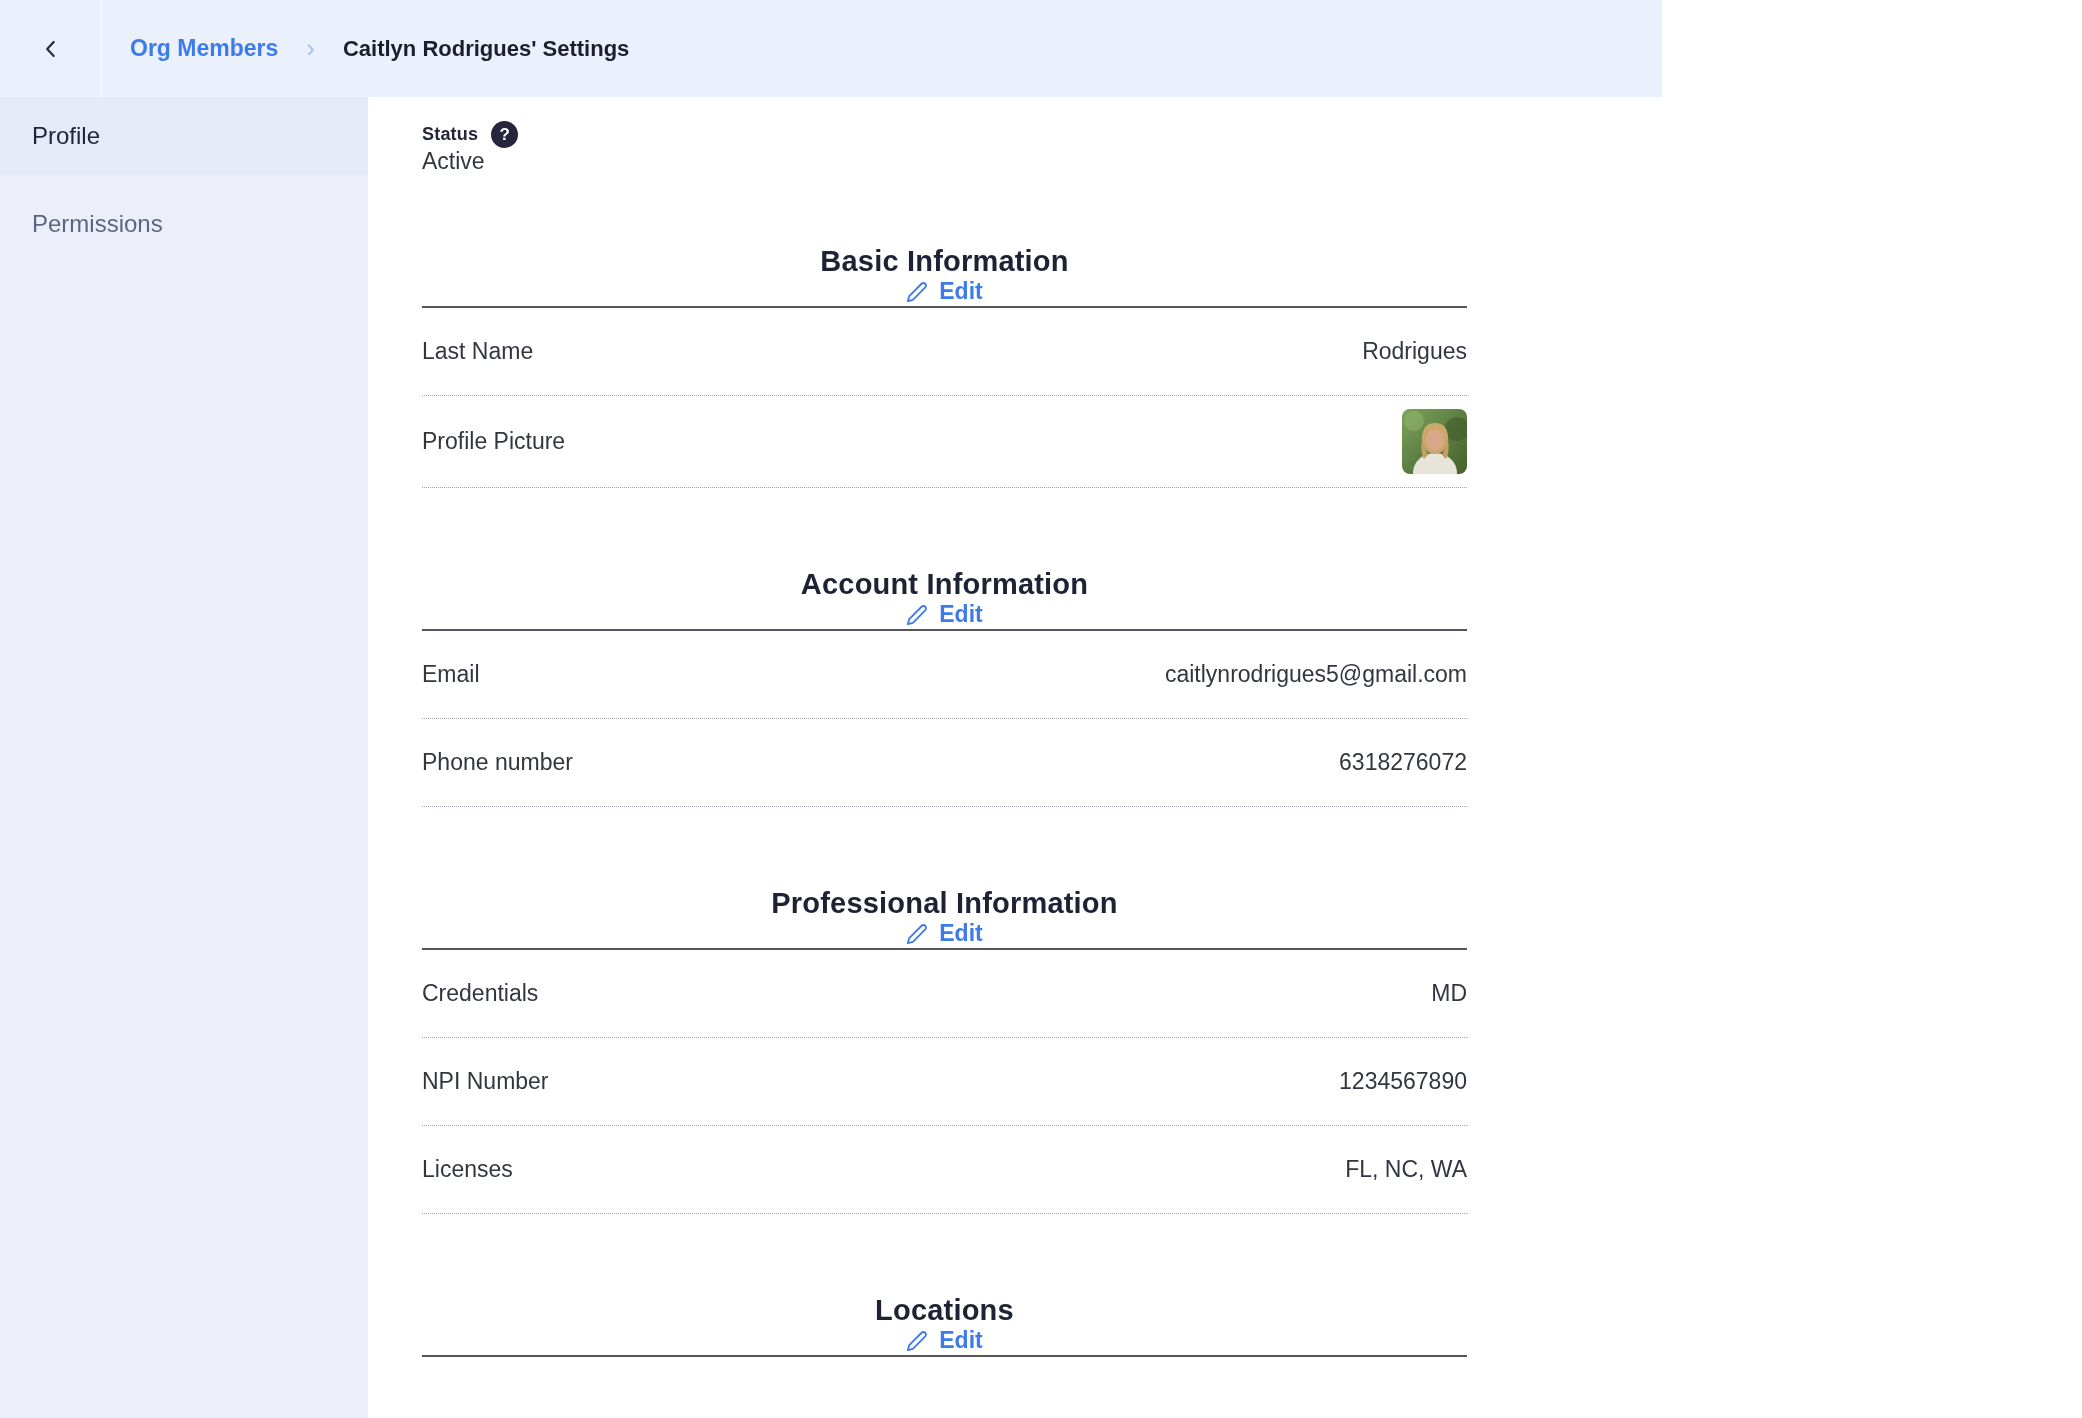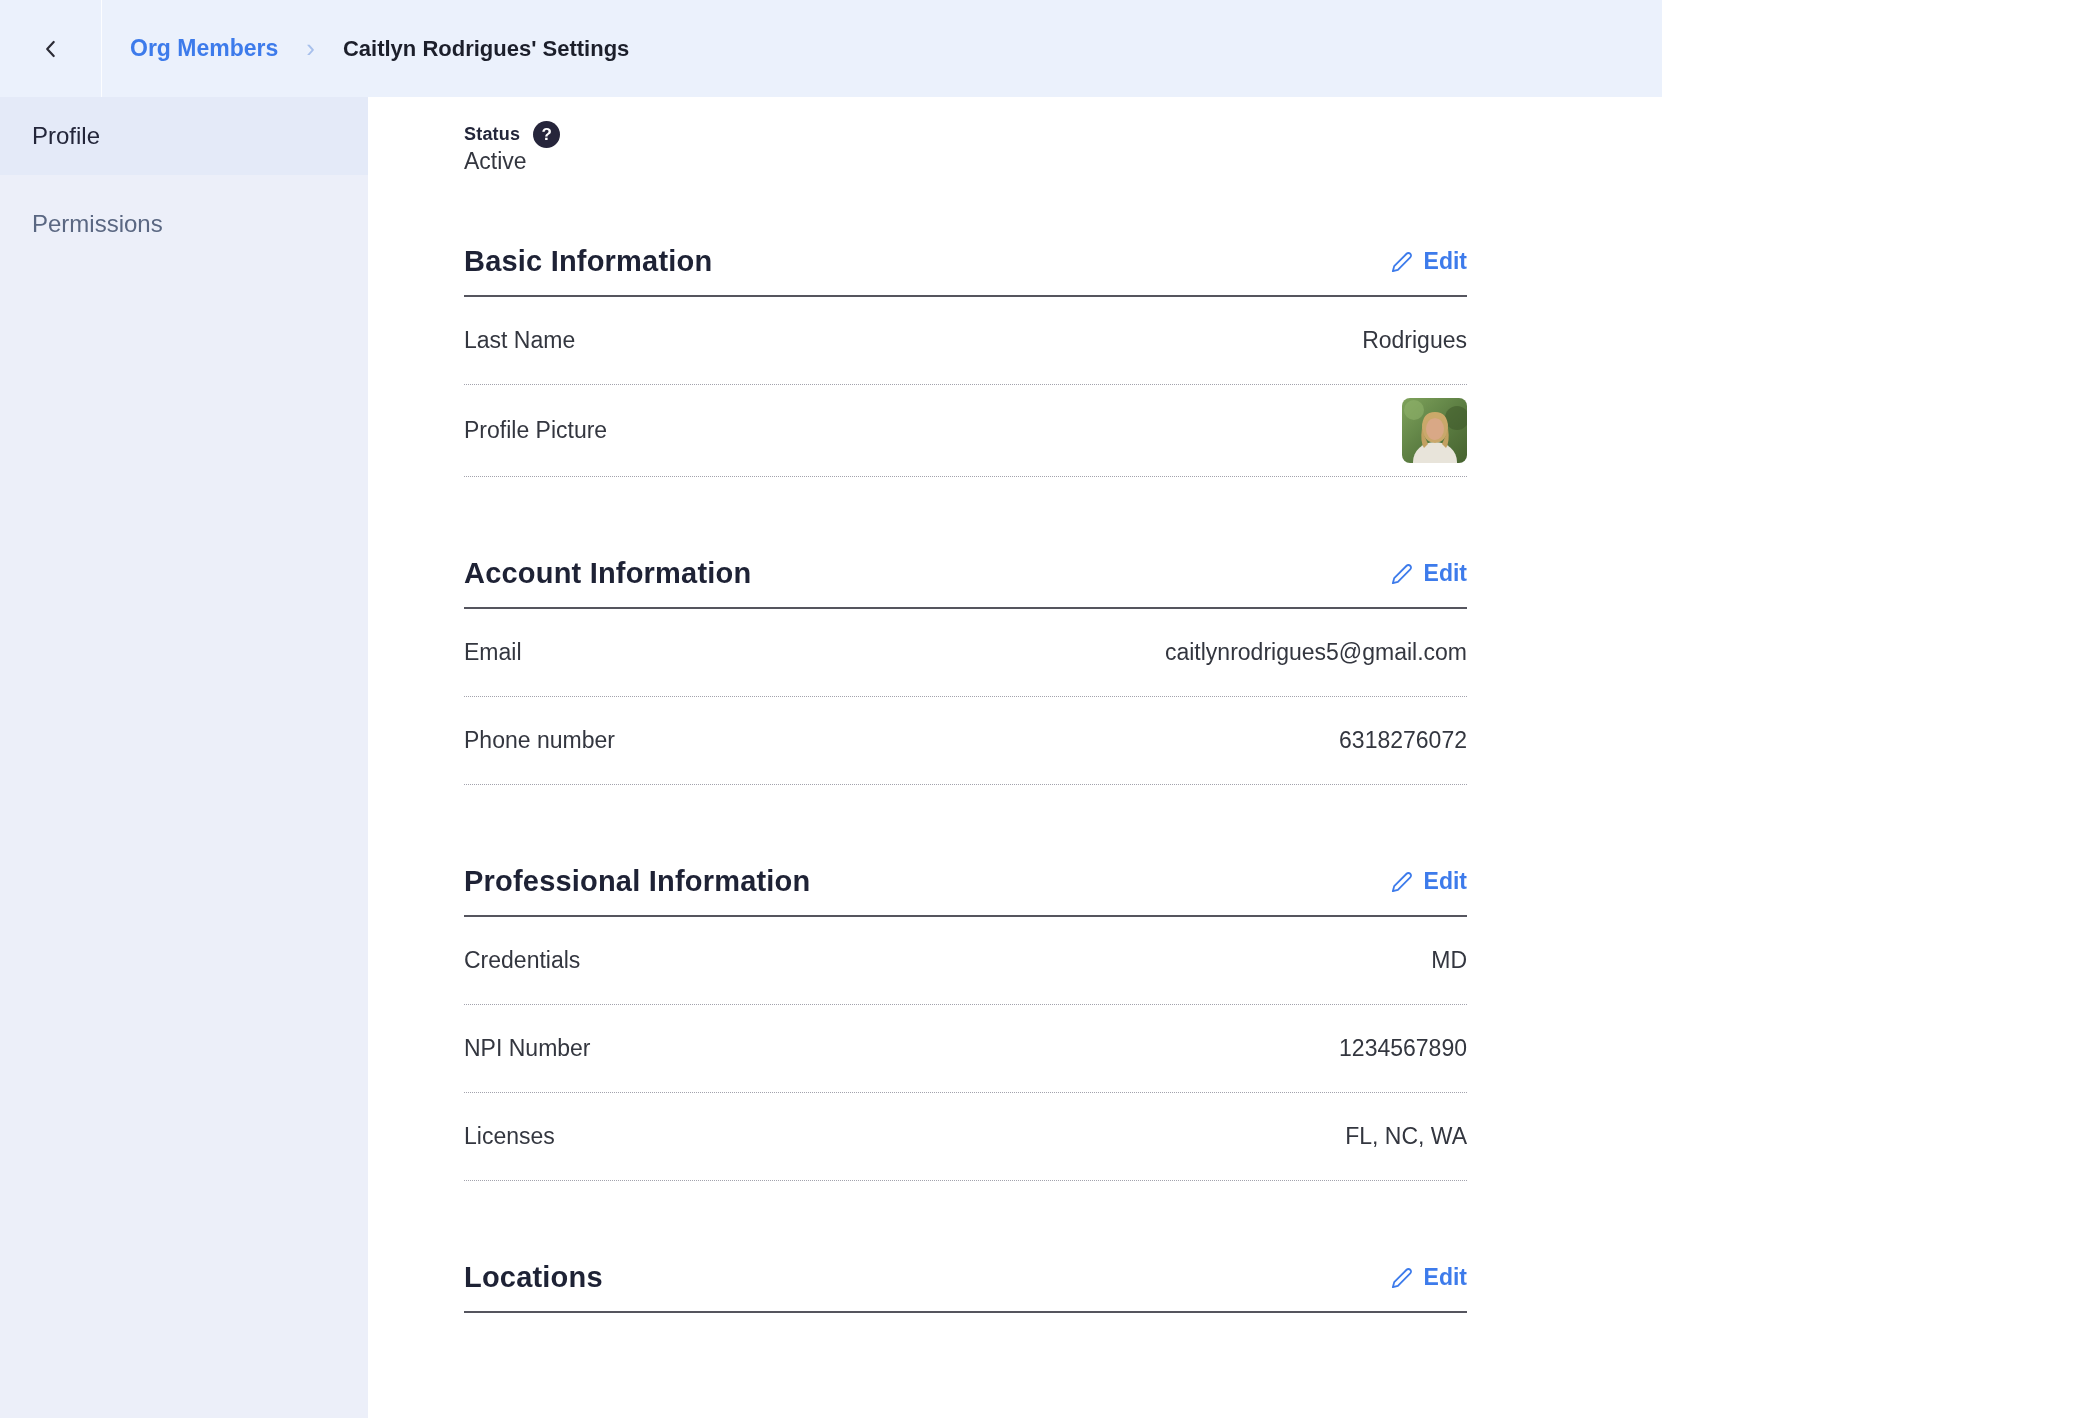--- a/index.html
+++ b/index.html
@@ -58,21 +58,21 @@
     line-height: 1;
     transform: translateY(-1px);
   }
   .crumb-current {
     color: #1C1F2B;
     font-size: 22px;
     font-weight: 700;
   }
 
   
-  .body-wrap { flex: 1; display: flex; min-height: 0; gap: 42px; }
+  .body-wrap { flex: 1; display: flex; min-height: 0; }
 
   .sidebar {
     width: 368px;
     flex: 0 0 368px;
     background: #ECEFF9;
     display: flex;
     flex-direction: column;
   }
   .side-item {
     height: 78px;
@@ -125,22 +125,23 @@
     color: #33363F;
   }
 
   section.card { margin-top: 80px; }
   section.card.first { margin-top: 70px; }
 
   .section-head {
     display: flex;
     justify-content: space-between;
     align-items: center;
-    padding-bottom: 17px;
+    padding-bottom: 1px;
     border-bottom: 2px solid #55555E;
+    flex-direction: column;
   }
   .section-title {
     margin: 0;
     font-size: 29px;
     font-weight: 700;
     color: #1E2235;
     letter-spacing: 0.2px;
   }
   .edit-btn {
     display: flex;

